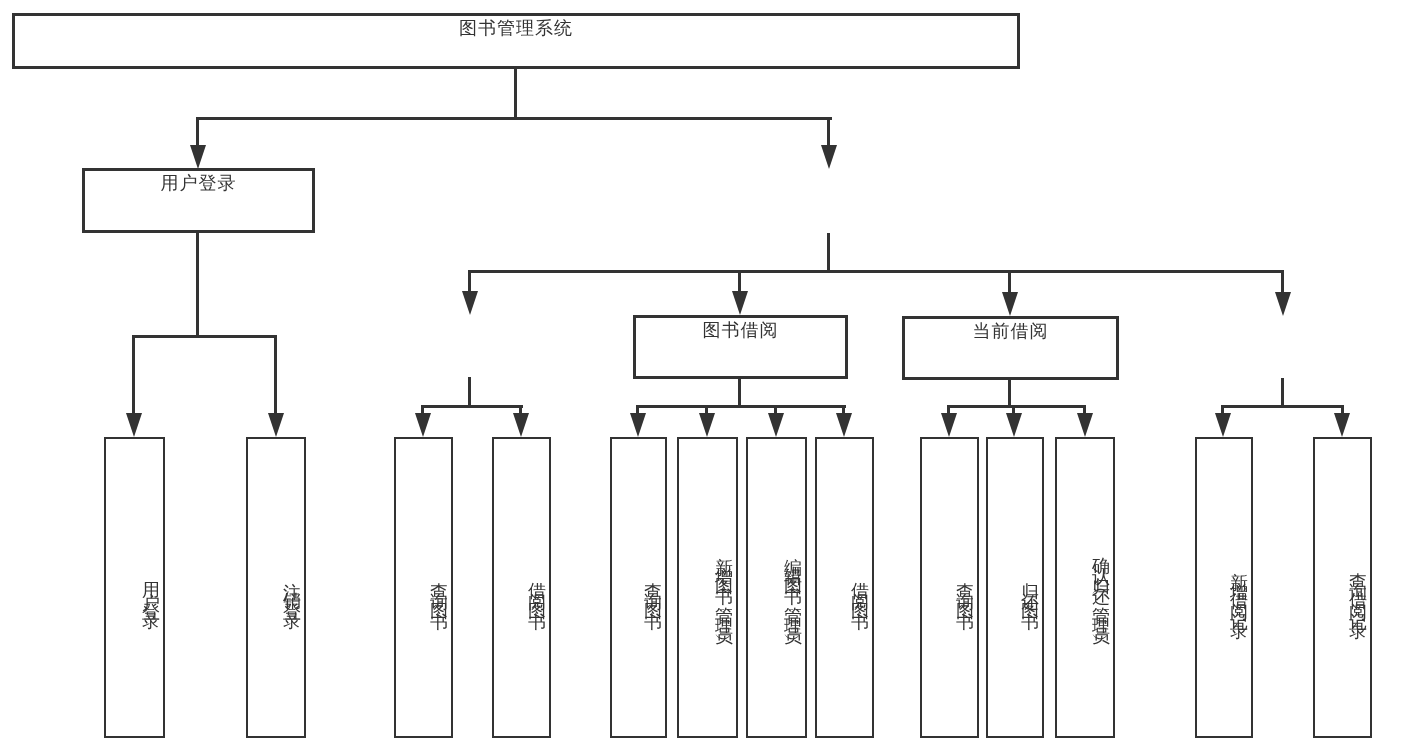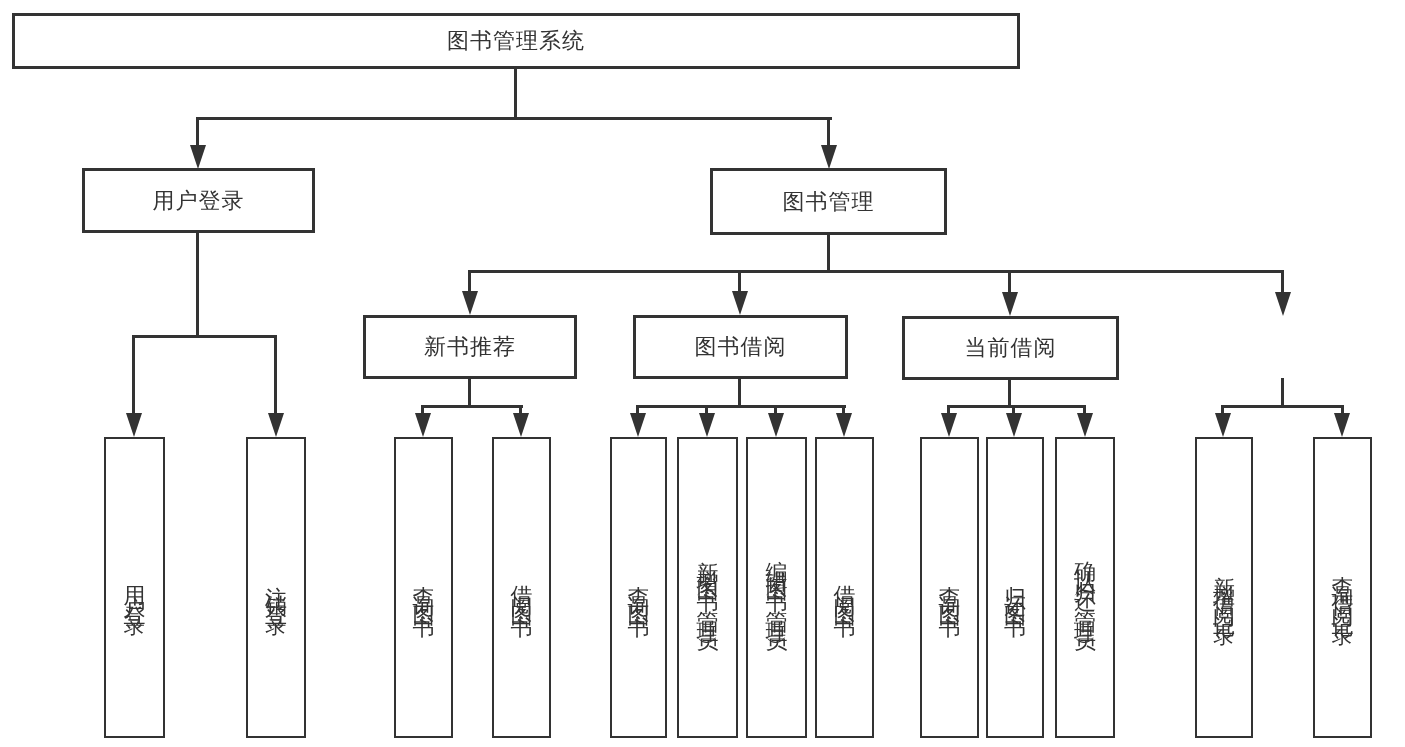--- a/index.html
+++ b/index.html
@@ -16,23 +16,23 @@
     overflow:hidden;
     font-family:"DejaVu Sans","Liberation Sans",sans-serif;
     color:var(--text);
   }
   .box{
     position:absolute;
     box-sizing:border-box;
     border:3px solid var(--line);
     background:var(--bg);
     display:flex;
-    align-items:center;
+    align-items:flex-start;
     justify-content:center;
-    font-size:22px;
+    font-size:18px;
     letter-spacing:1px;
     z-index:2;
   }
   .box-v{
     writing-mode:vertical-rl;
     text-orientation:mixed;
     letter-spacing:10px;
     top:437px;
     height:301px;
     border-width:2.5px;
@@ -73,45 +73,39 @@
   <div class="ln" style="left:514px;top:66px;width:3px;height:53px;"></div>
   <div class="ln" style="left:197px;top:117px;width:635px;height:3px;"></div>
   <div class="ln" style="left:196px;top:117px;width:3px;height:31px;"></div>
   <div class="ln" style="left:827px;top:117px;width:3px;height:31px;"></div>
   <div class="arrow" style="left:190px;top:145px;"></div>
   <div class="arrow" style="left:821px;top:145px;"></div>
 
   <div class="box" style="left:82px;top:168px;width:233px;height:65px;">
     <span>用户登录</span>
   </div>
-  <div class="box" style="left:710px;top:168px;width:237px;height:67px;">
-    <span>图书管理</span>
-  </div>
 
   <div class="ln" style="left:196px;top:231px;width:3px;height:106px;"></div>
   <div class="ln" style="left:132px;top:335px;width:145px;height:3px;"></div>
   <div class="ln" style="left:132px;top:335px;width:3px;height:80px;"></div>
   <div class="ln" style="left:274px;top:335px;width:3px;height:80px;"></div>
   <div class="arrow" style="left:126px;top:413px;"></div>
   <div class="arrow" style="left:268px;top:413px;"></div>
 
   <div class="ln" style="left:827px;top:233px;width:3px;height:40px;"></div>
   <div class="ln" style="left:468px;top:270px;width:816px;height:3px;"></div>
   <div class="ln" style="left:468px;top:270px;width:3px;height:23px;"></div>
   <div class="ln" style="left:738px;top:270px;width:3px;height:23px;"></div>
   <div class="ln" style="left:1008px;top:270px;width:3px;height:23px;"></div>
   <div class="ln" style="left:1281px;top:270px;width:3px;height:23px;"></div>
   <div class="arrow" style="left:462px;top:291px;"></div>
   <div class="arrow" style="left:732px;top:291px;"></div>
   <div class="arrow" style="left:1002px;top:292px;"></div>
   <div class="arrow" style="left:1275px;top:292px;"></div>
 
-  <div class="box" style="left:363px;top:315px;width:214px;height:64px;">
-    <span>新书推荐</span>
-  </div>
   <div class="box" style="left:902px;top:316px;width:217px;height:64px;">
     <span>当前借阅</span>
   </div>
   <div class="box" style="left:633px;top:315px;width:215px;height:64px;">
     <span>图书借阅</span>
   </div>
 
   <div class="ln" style="left:468px;top:377px;width:3px;height:31px;"></div>
   <div class="ln" style="left:421px;top:405px;width:102px;height:3px;"></div>
   <div class="ln" style="left:421px;top:405px;width:3px;height:12px;"></div>

